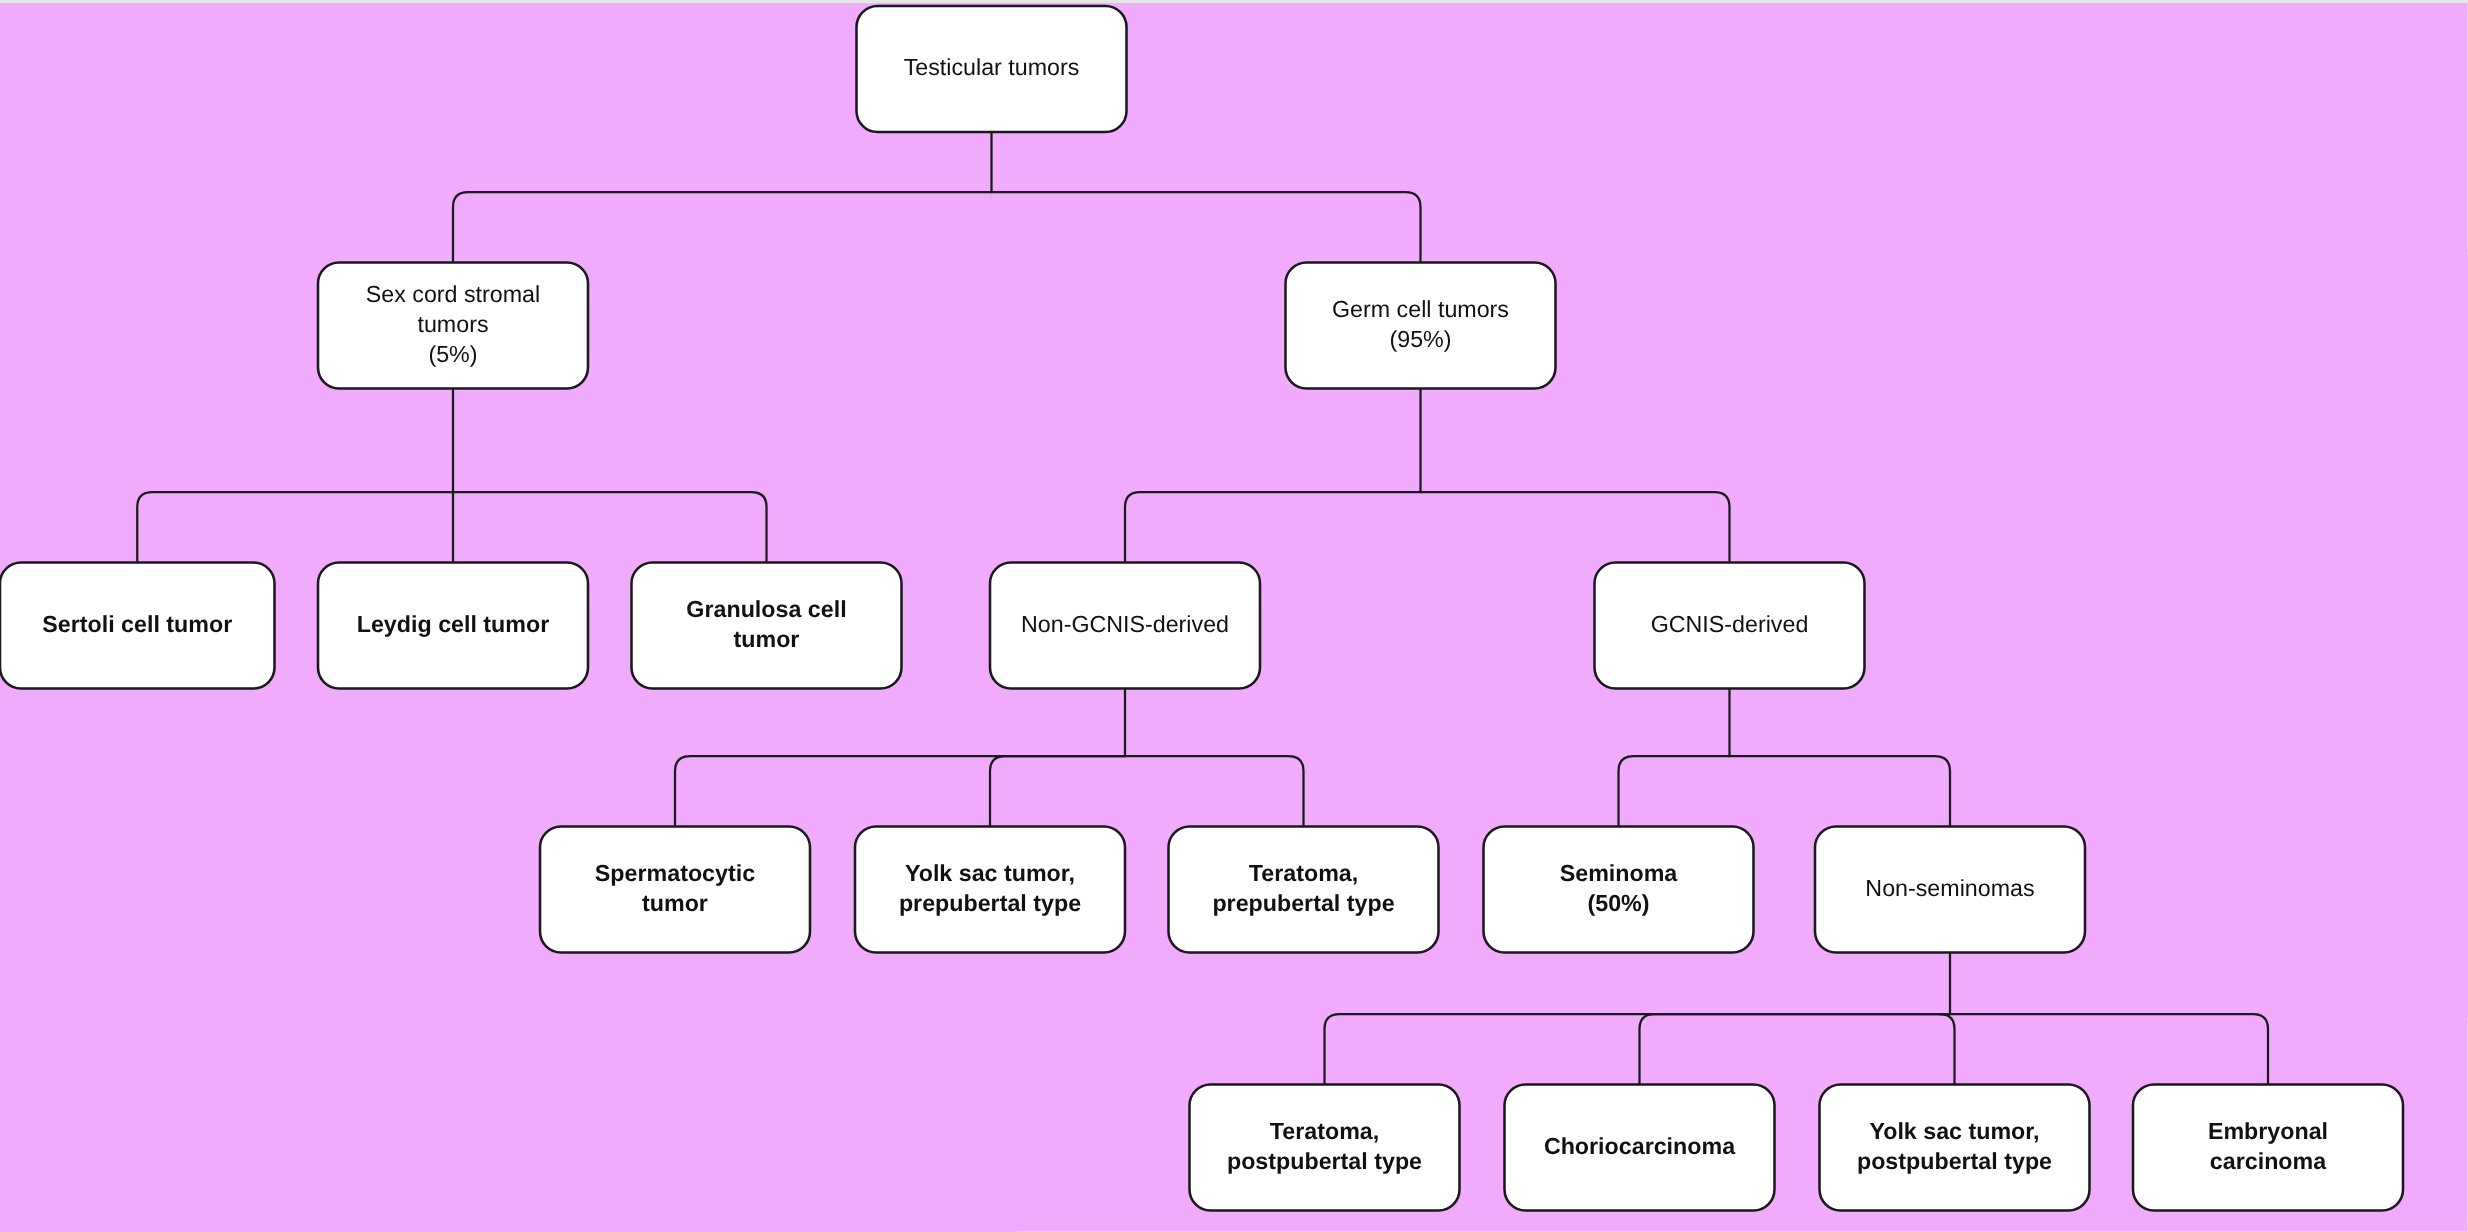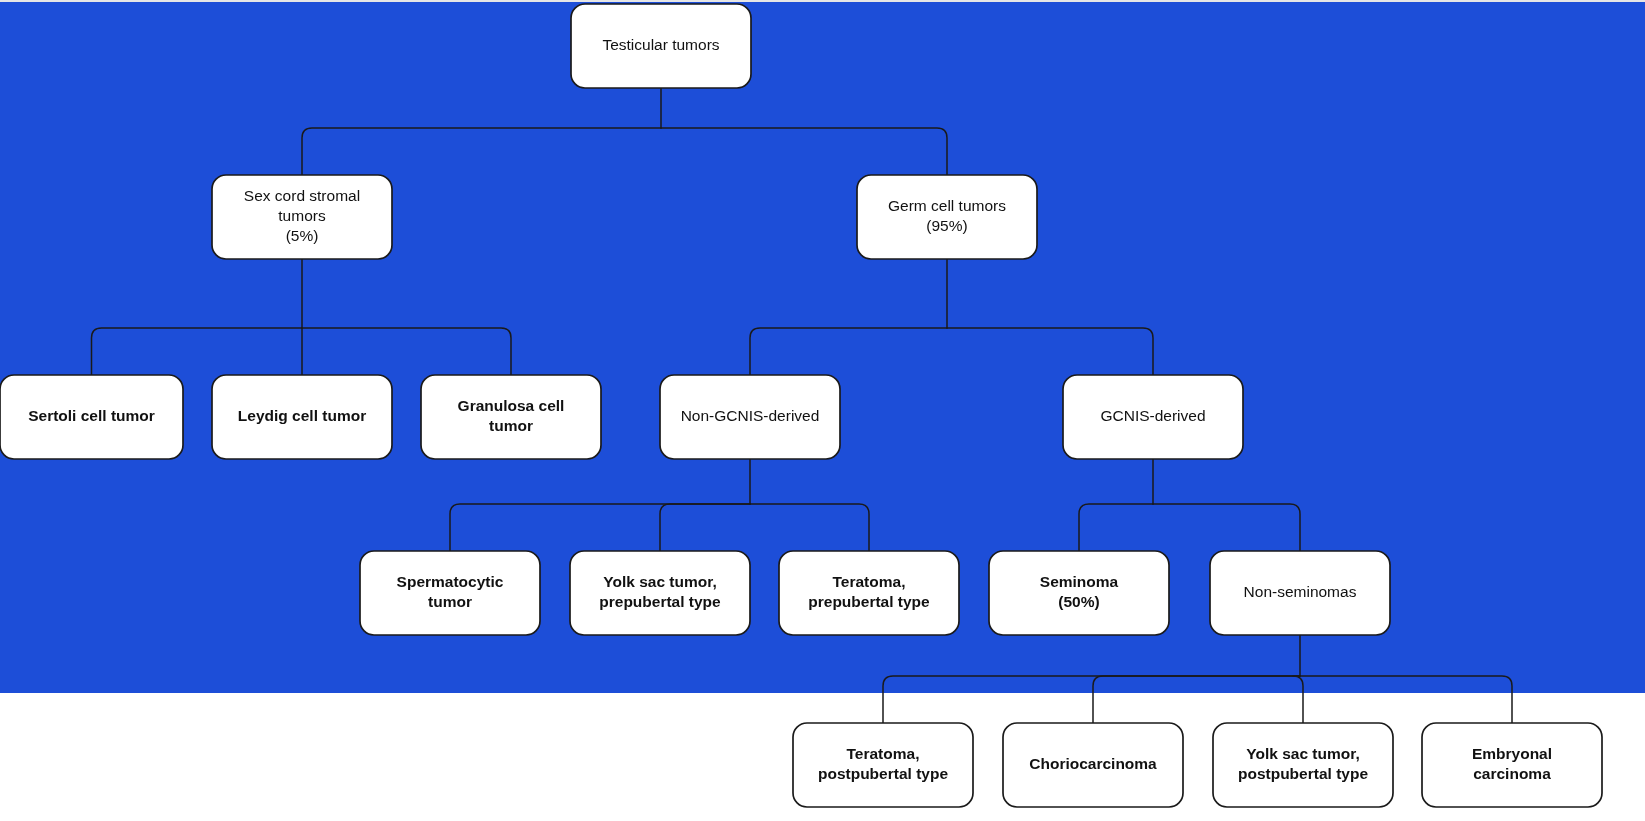--- a/index.html
+++ b/index.html
@@ -10,22 +10,22 @@
   }
   body {
     width: 1645px;
     height: 821px;
     font-family: "Liberation Sans", sans-serif;
     overflow: hidden;
   }
   #chart-root {
     position: relative;
     width: 1645px;
-    height: 693px;
-    background: #1d4ed8;
+    height: 821px;
+    background: #f0abfc;
   }
   #flow-svg {
     position: absolute;
     top: 0;
     left: 0;
     width: 1645px;
     height: 821px;
     display: block;
   }
   .node-box {

